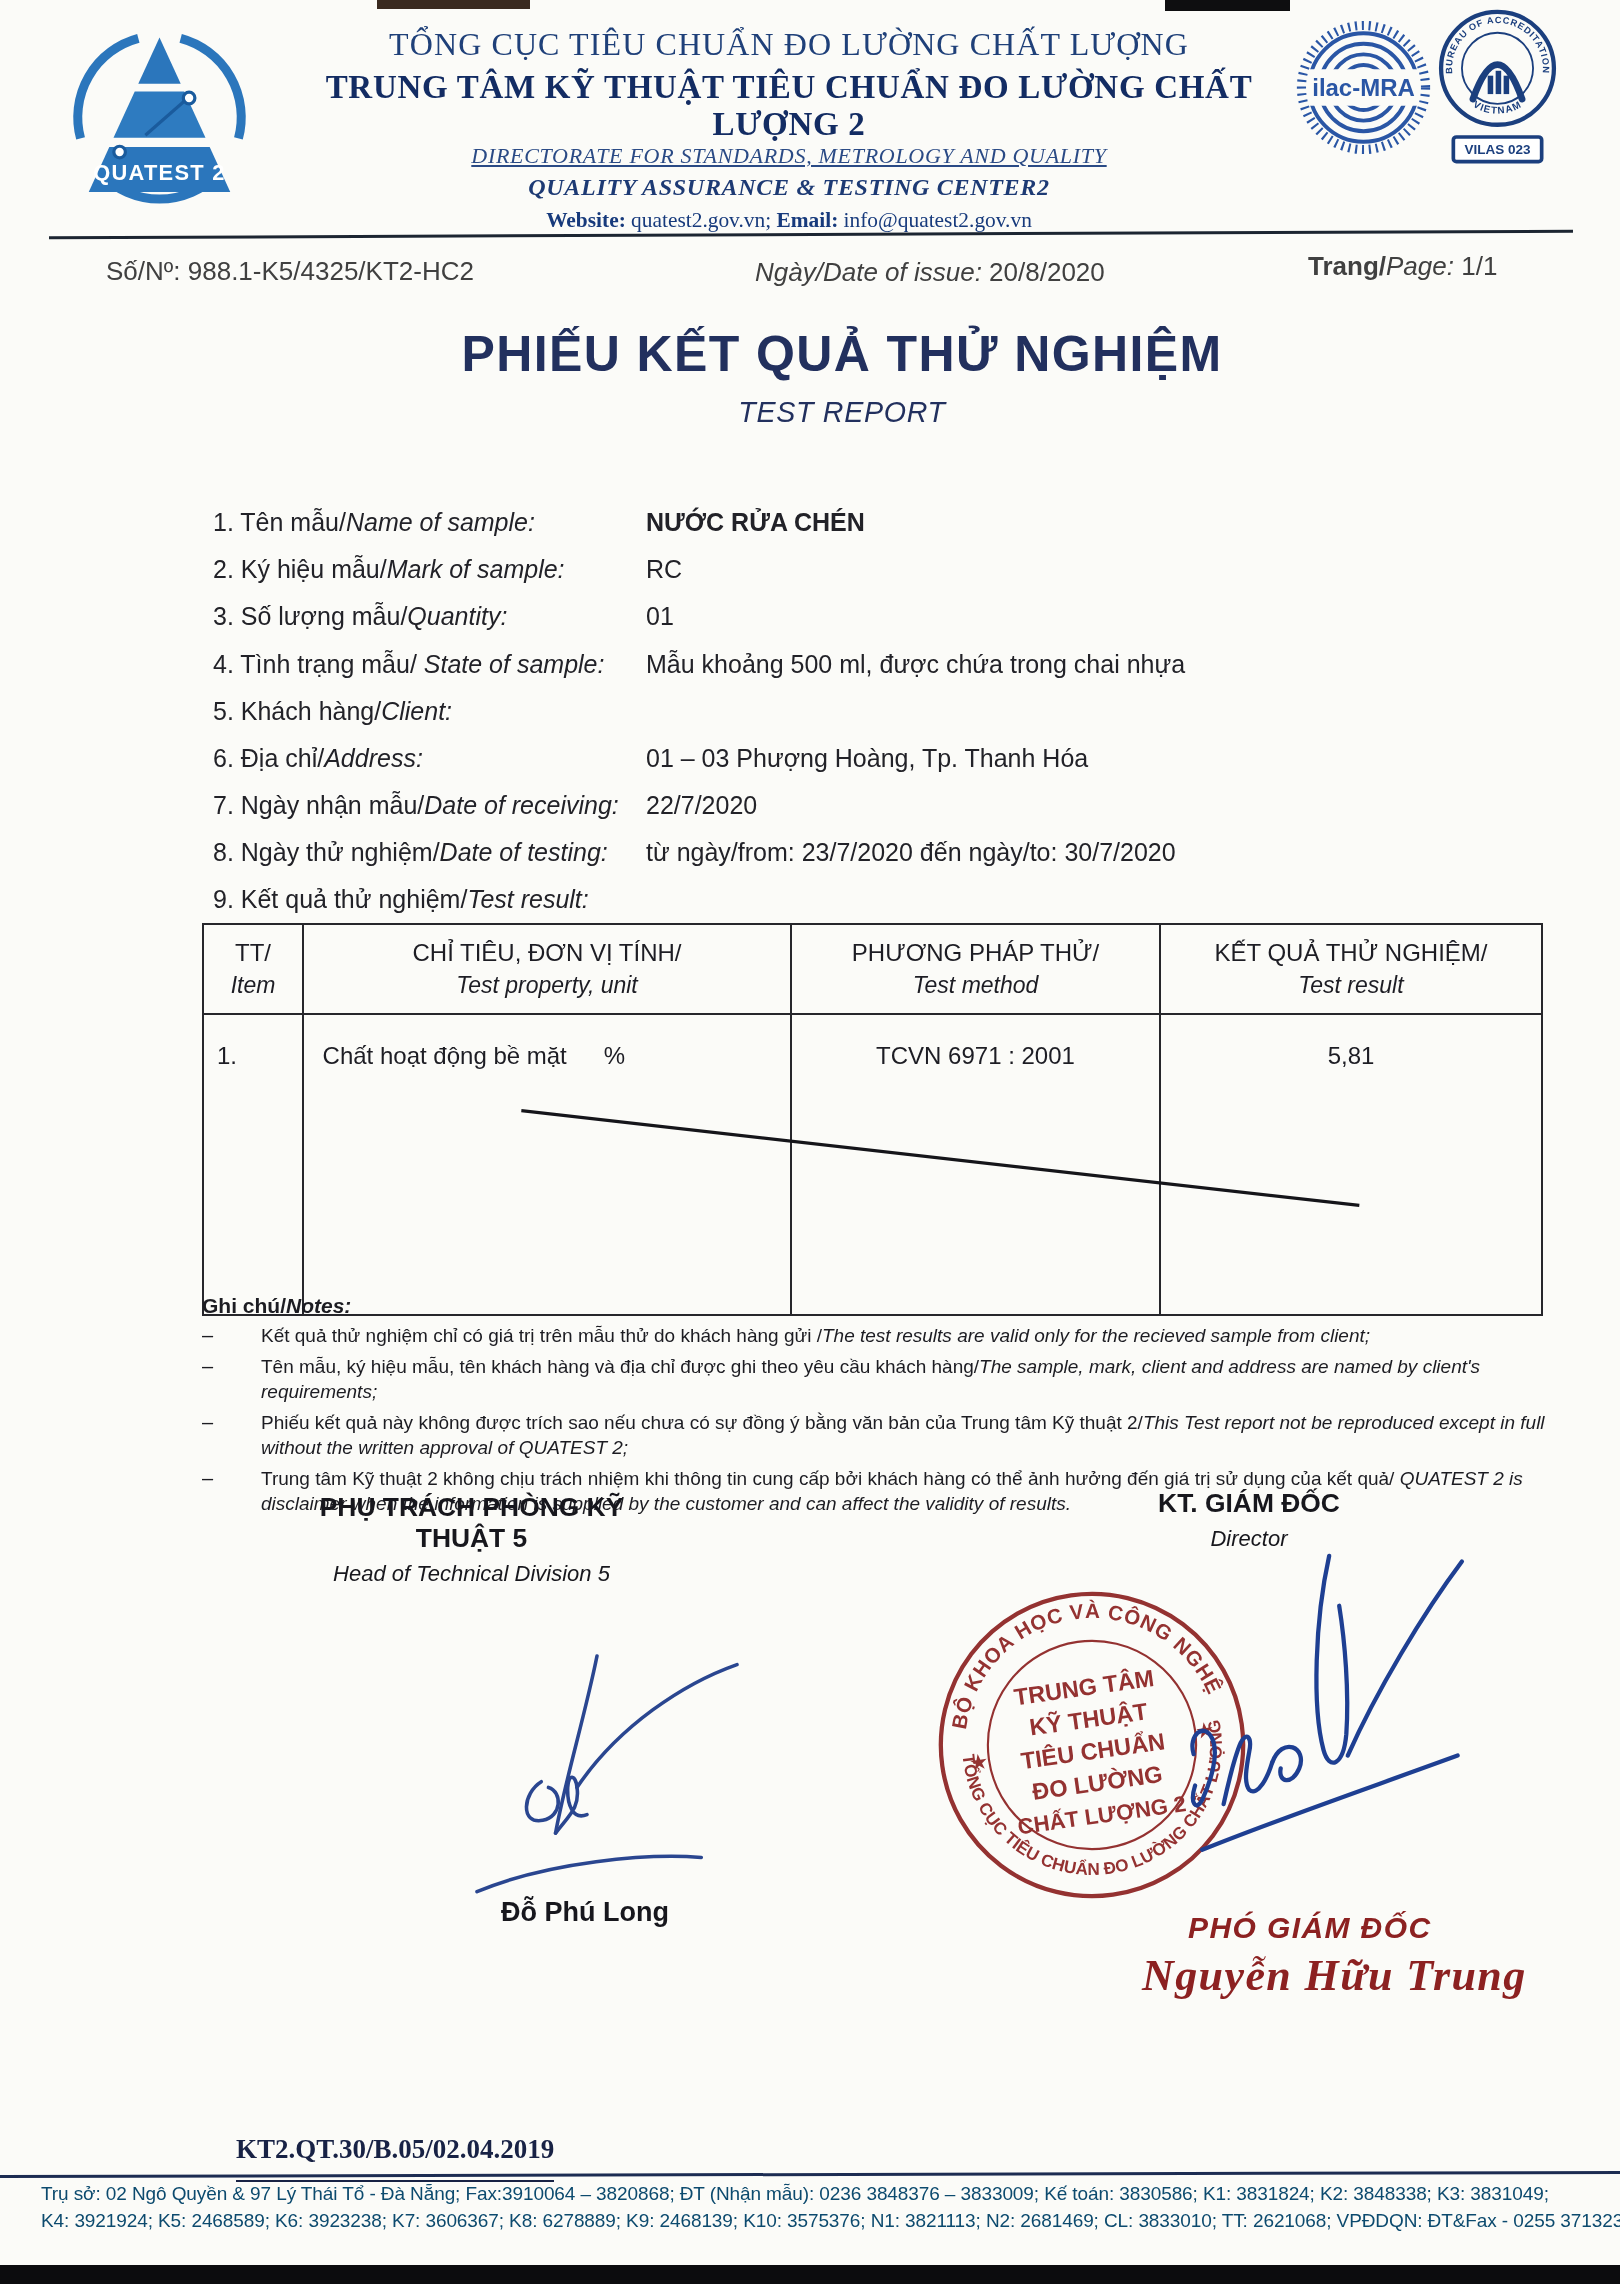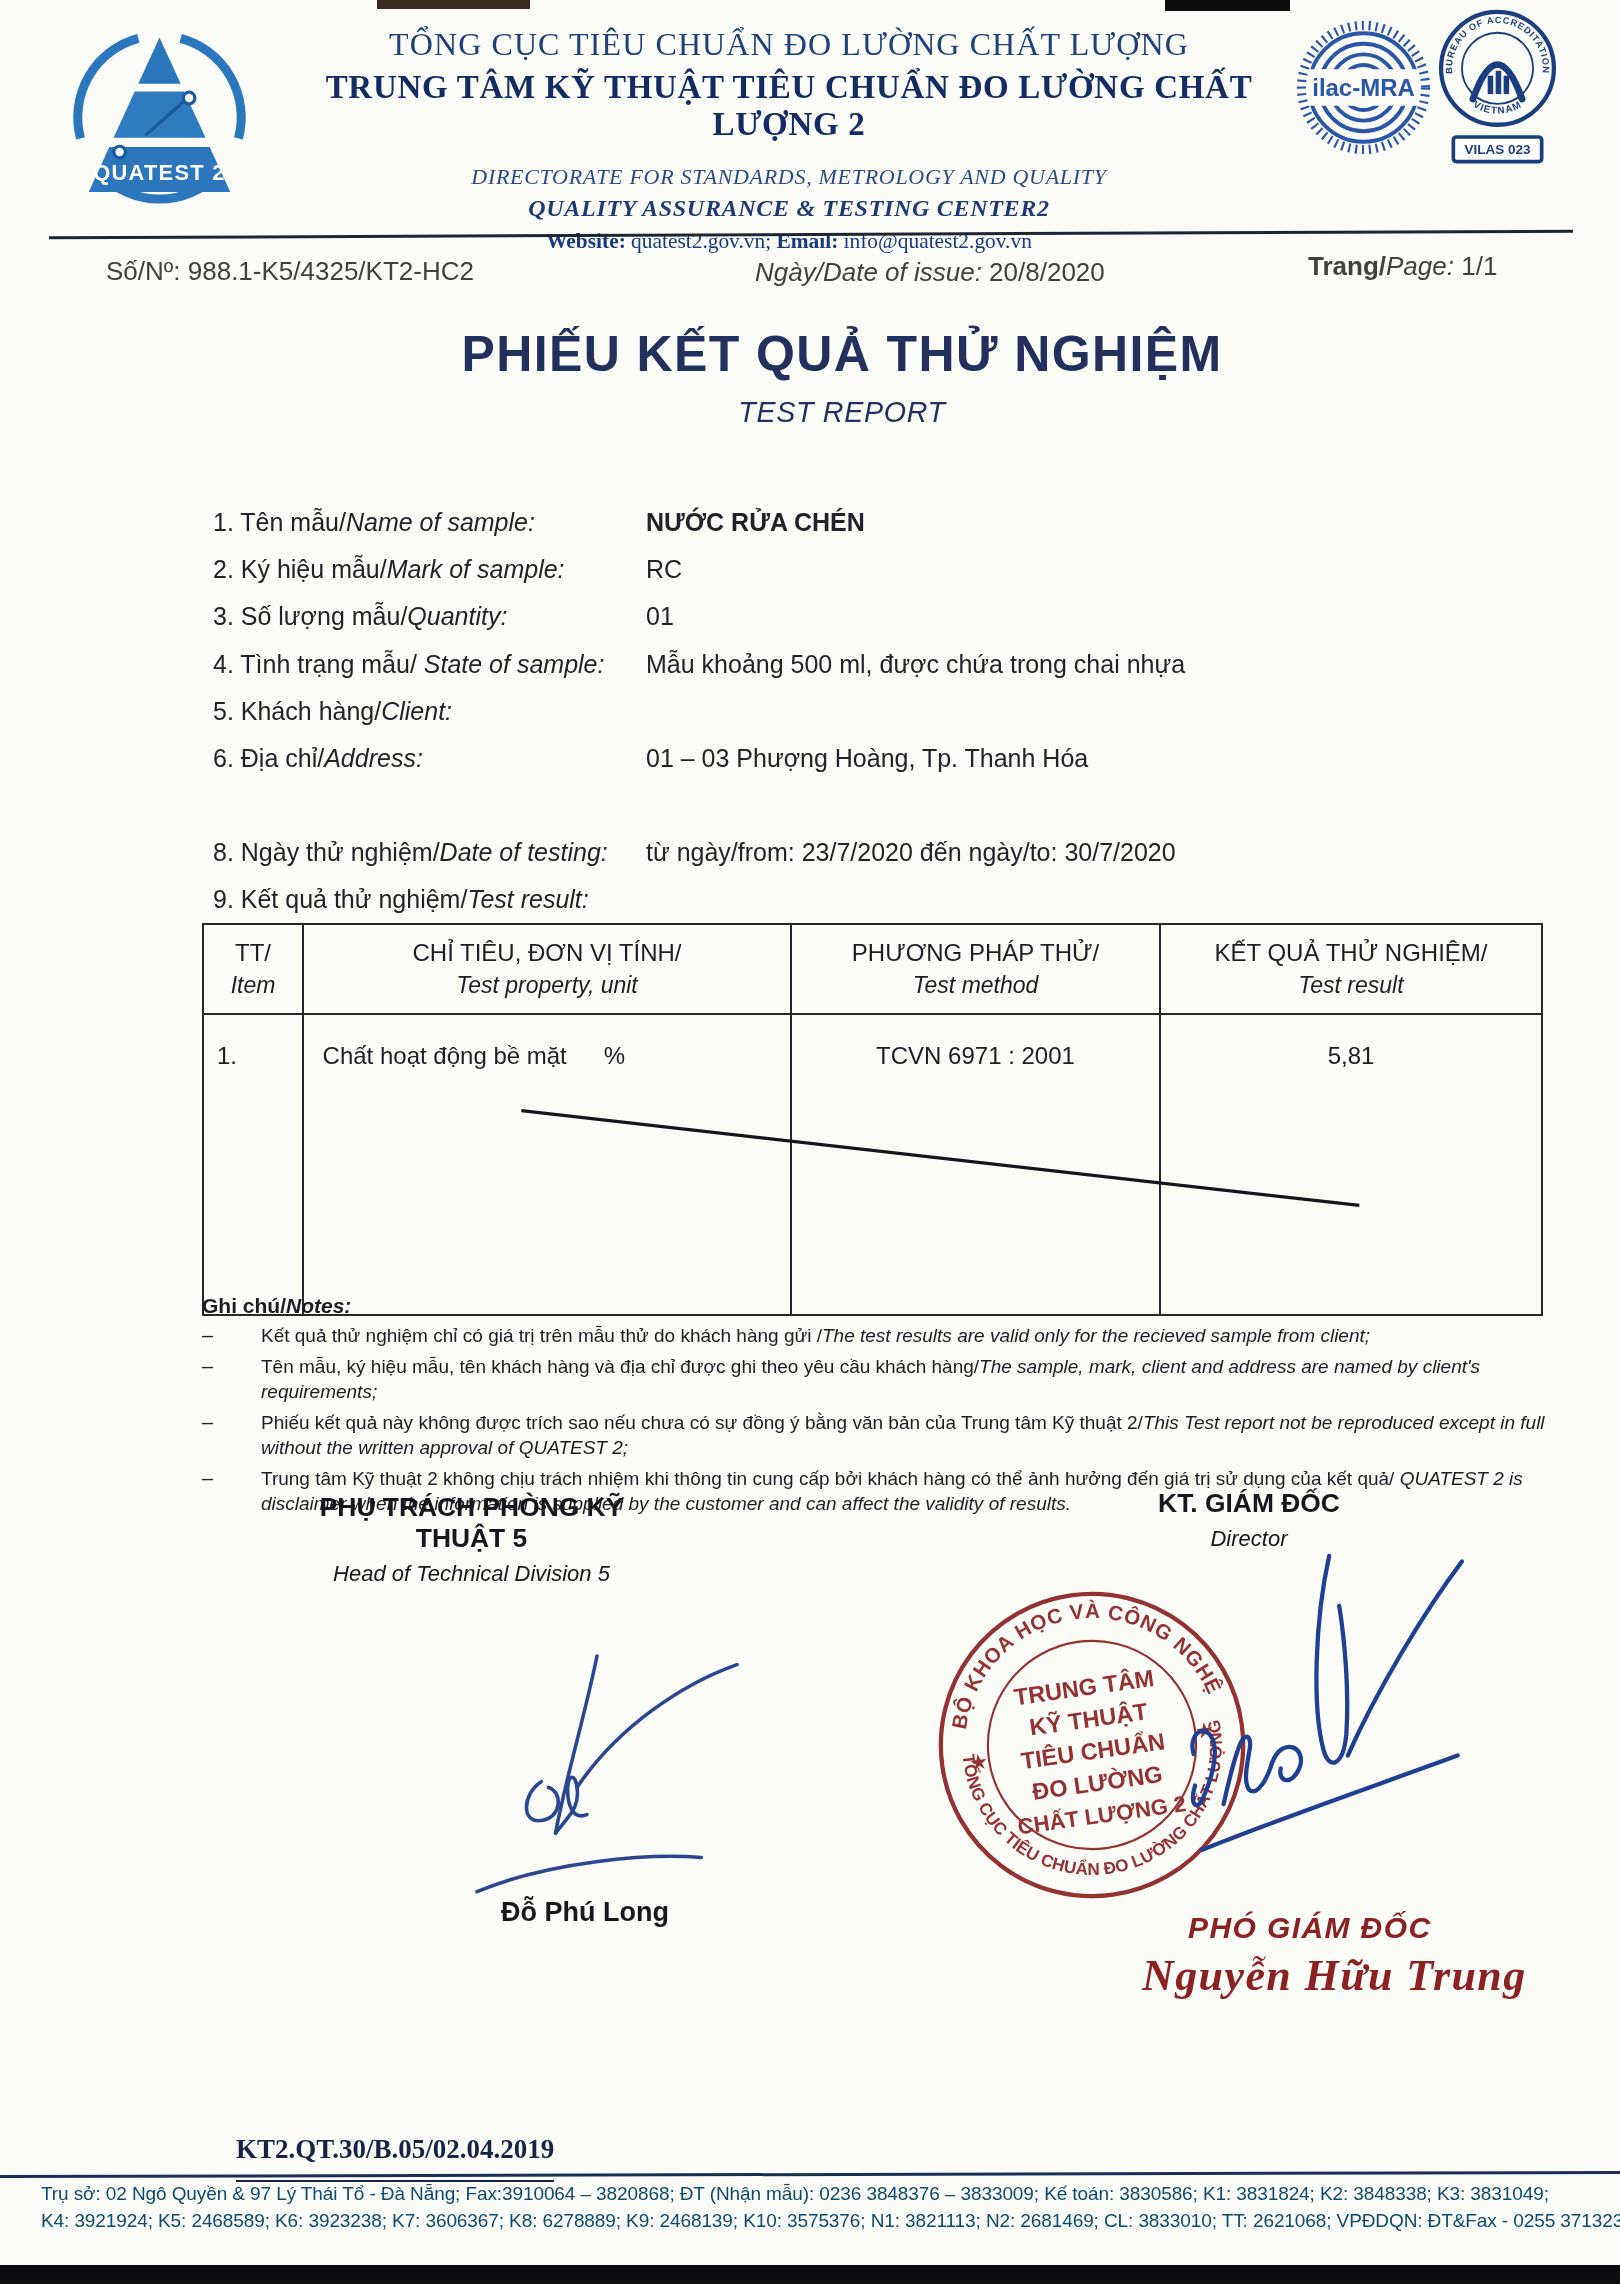--- a/index.html
+++ b/index.html
@@ -5,21 +5,21 @@
   html,body{margin:0;padding:0;background:#6b6b6b;}
   .page{position:relative;width:1621px;height:2284px;background:#fbfbf8;overflow:hidden;
         font-family:"Liberation Sans",sans-serif;color:#1f1f24;}
   .abs{position:absolute;}
   .center{text-align:center;}
 
   
   .hdr-center{left:307px;top:26px;width:964px;text-align:center;}
   .org1{font-family:"Liberation Serif",serif;font-size:32px;color:#1f4079;letter-spacing:1.1px;}
   .org2{font-family:"Liberation Serif",serif;font-size:33px;font-weight:bold;color:#132c63;letter-spacing:0.7px;margin-top:5.7px;}
-  .org3{font-family:"Liberation Serif",serif;font-size:22px;font-style:italic;color:#2a4a85;letter-spacing:0.7px;margin-top:21px;}
+  .org3{font-family:"Liberation Serif",serif;font-size:22px;font-style:italic;color:#2a4a85;letter-spacing:0.7px;margin-top:0;text-decoration:underline;}
   .org4{font-family:"Liberation Serif",serif;font-size:24px;font-style:italic;font-weight:bold;color:#1d3a74;margin-top:5.7px;letter-spacing:0.7px;}
   .org5{font-family:"Liberation Serif",serif;font-size:21.4px;color:#173a7c;margin-top:7.1px;}
   .hdr-rule{left:49px;top:233px;width:1524px;height:2.9px;background:#1c2531;transform:rotate(-0.25deg);}
 
   
   .docinfo{font-size:26px;color:#404040;}
 
   
   .title-wrap{left:64px;top:325px;width:1556px;text-align:center;}
   .title-vn{font-size:50px;font-weight:bold;color:#22305e;letter-spacing:1.4px;}
@@ -170,20 +170,24 @@
   <div class="field-row" style="top:650px;">
     <span class="f-label"><span>4. Tình trạng mẫu/ </span><i>State of sample:</i></span>
     <span class="f-value">Mẫu khoảng 500 ml, được chứa trong chai nhựa</span>
   </div>
   <div class="field-row" style="top:697px;">
     <span class="f-label"><span>5. Khách hàng/</span><i>Client:</i></span>
   </div>
   <div class="field-row" style="top:744px;">
     <span class="f-label"><span>6. Địa chỉ/</span><i>Address:</i></span>
     <span class="f-value">01 – 03 Phượng Hoàng, Tp. Thanh Hóa</span>
+  </div>
+  <div class="field-row" style="top:791px;">
+    <span class="f-label"><span>7. Ngày nhận mẫu/</span><i>Date of receiving:</i></span>
+    <span class="f-value">22/7/2020</span>
   </div>
   <div class="field-row" style="top:838px;">
     <span class="f-label"><span>8. Ngày thử nghiệm/</span><i>Date of testing:</i></span>
     <span class="f-value">từ ngày/from: 23/7/2020 đến ngày/to: 30/7/2020</span>
   </div>
   <div class="field-row" style="top:885px;">
     <span class="f-label"><span>9. Kết quả thử nghiệm/</span><i>Test result:</i></span>
     <span class="f-value"></span>
   </div>
 

